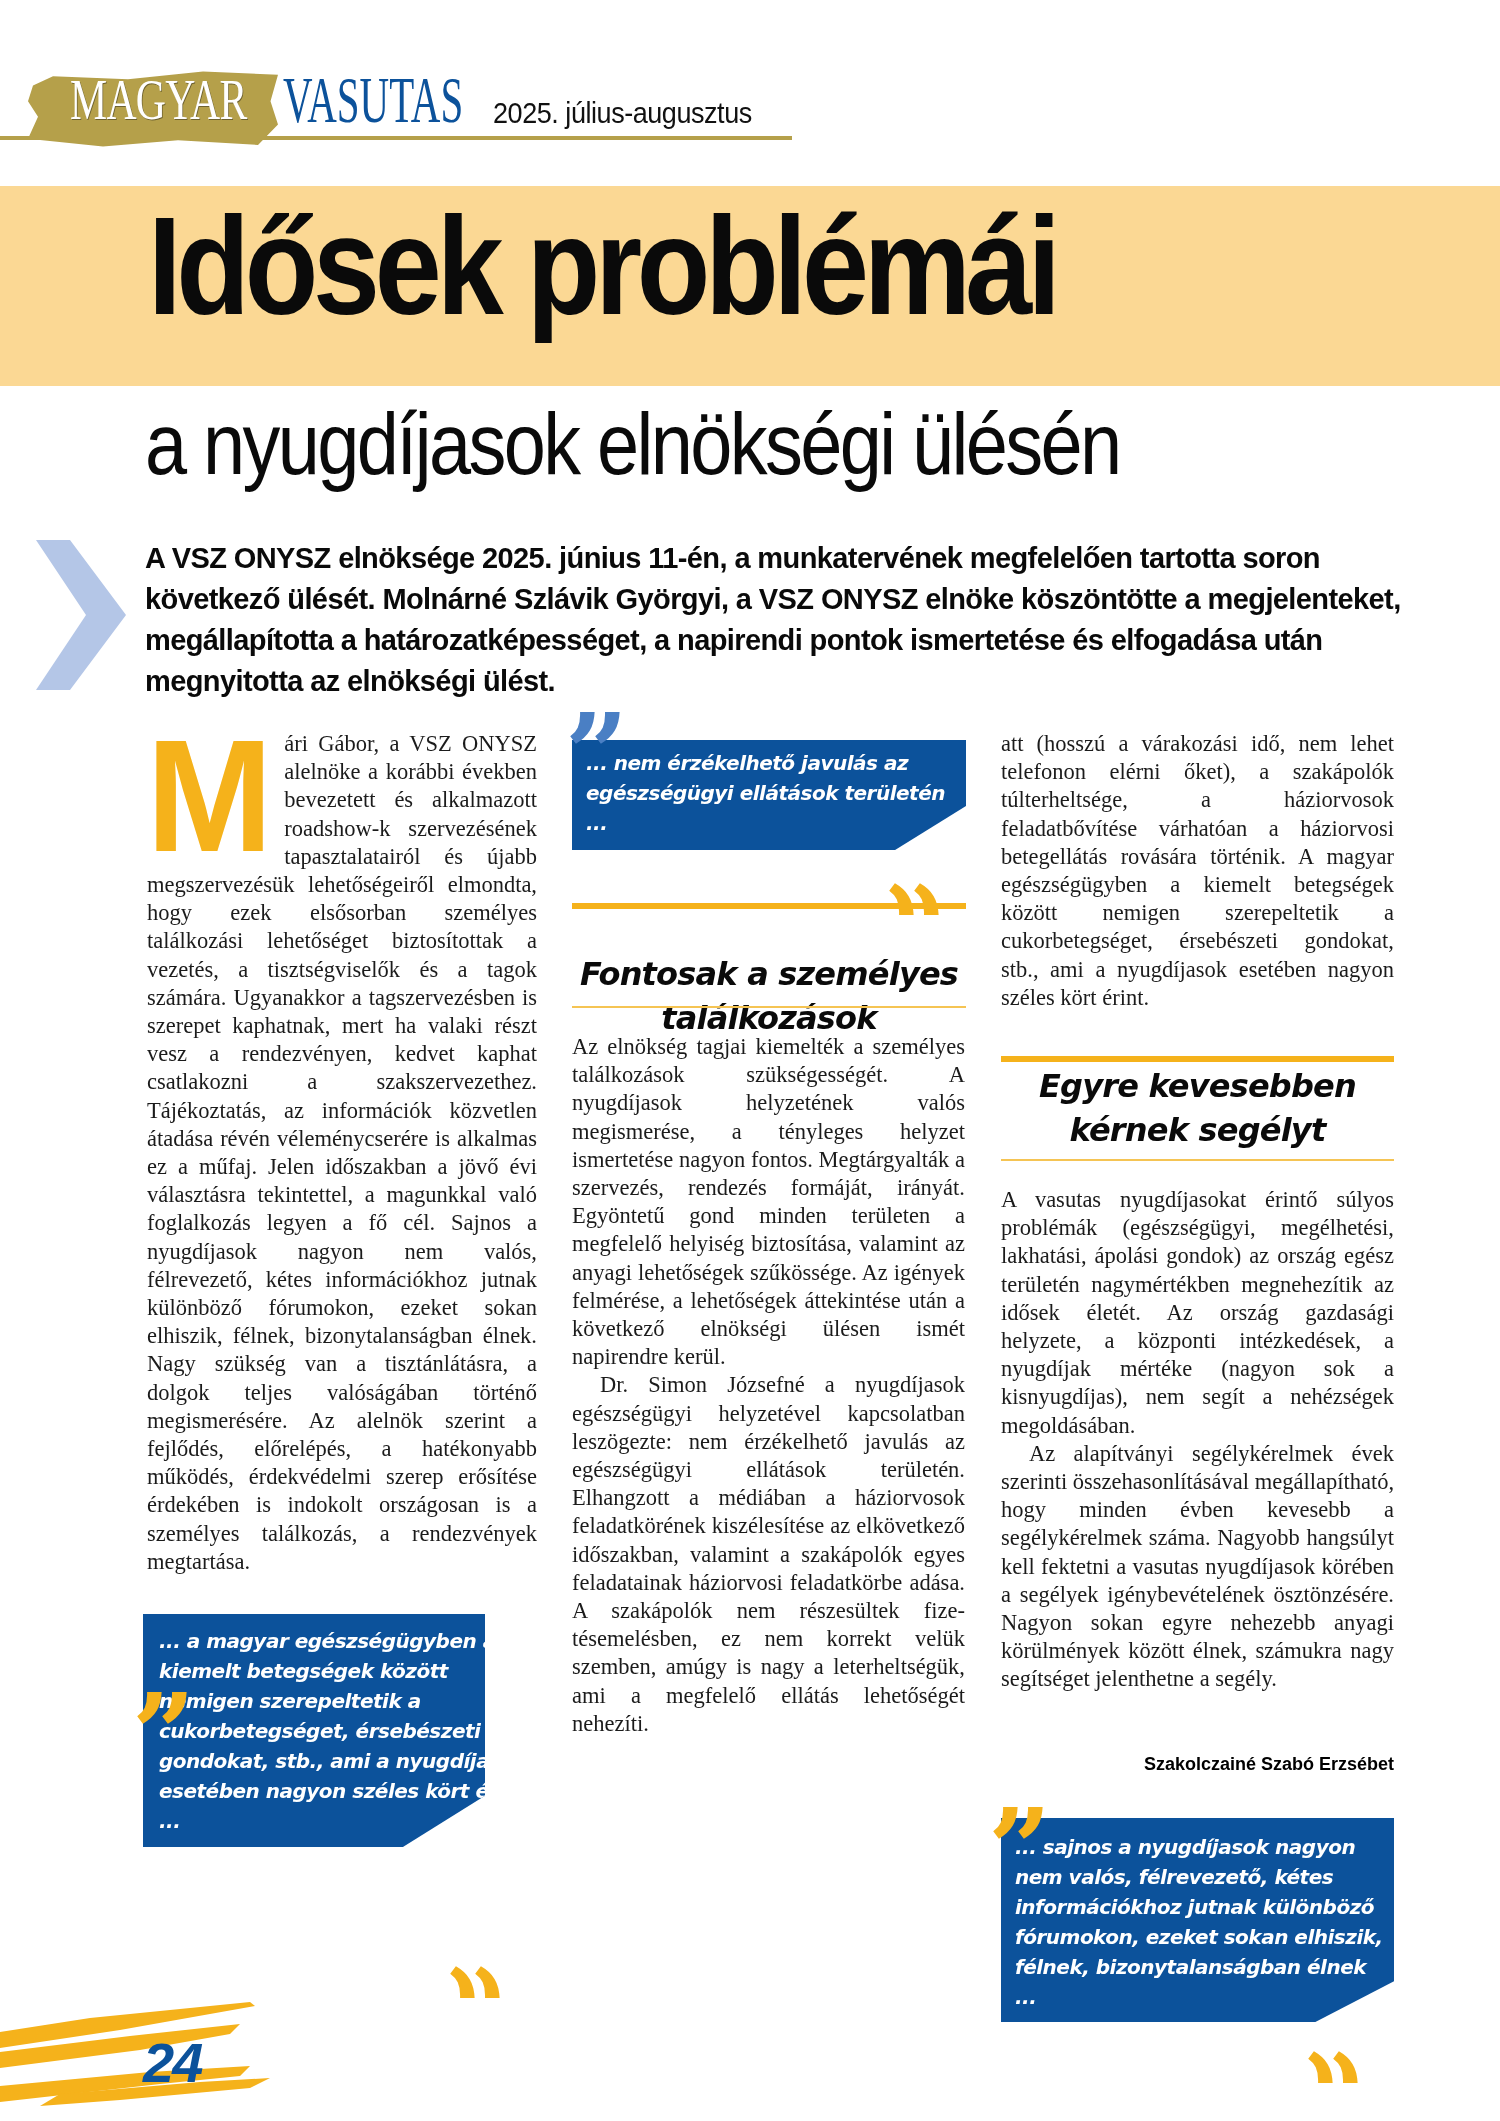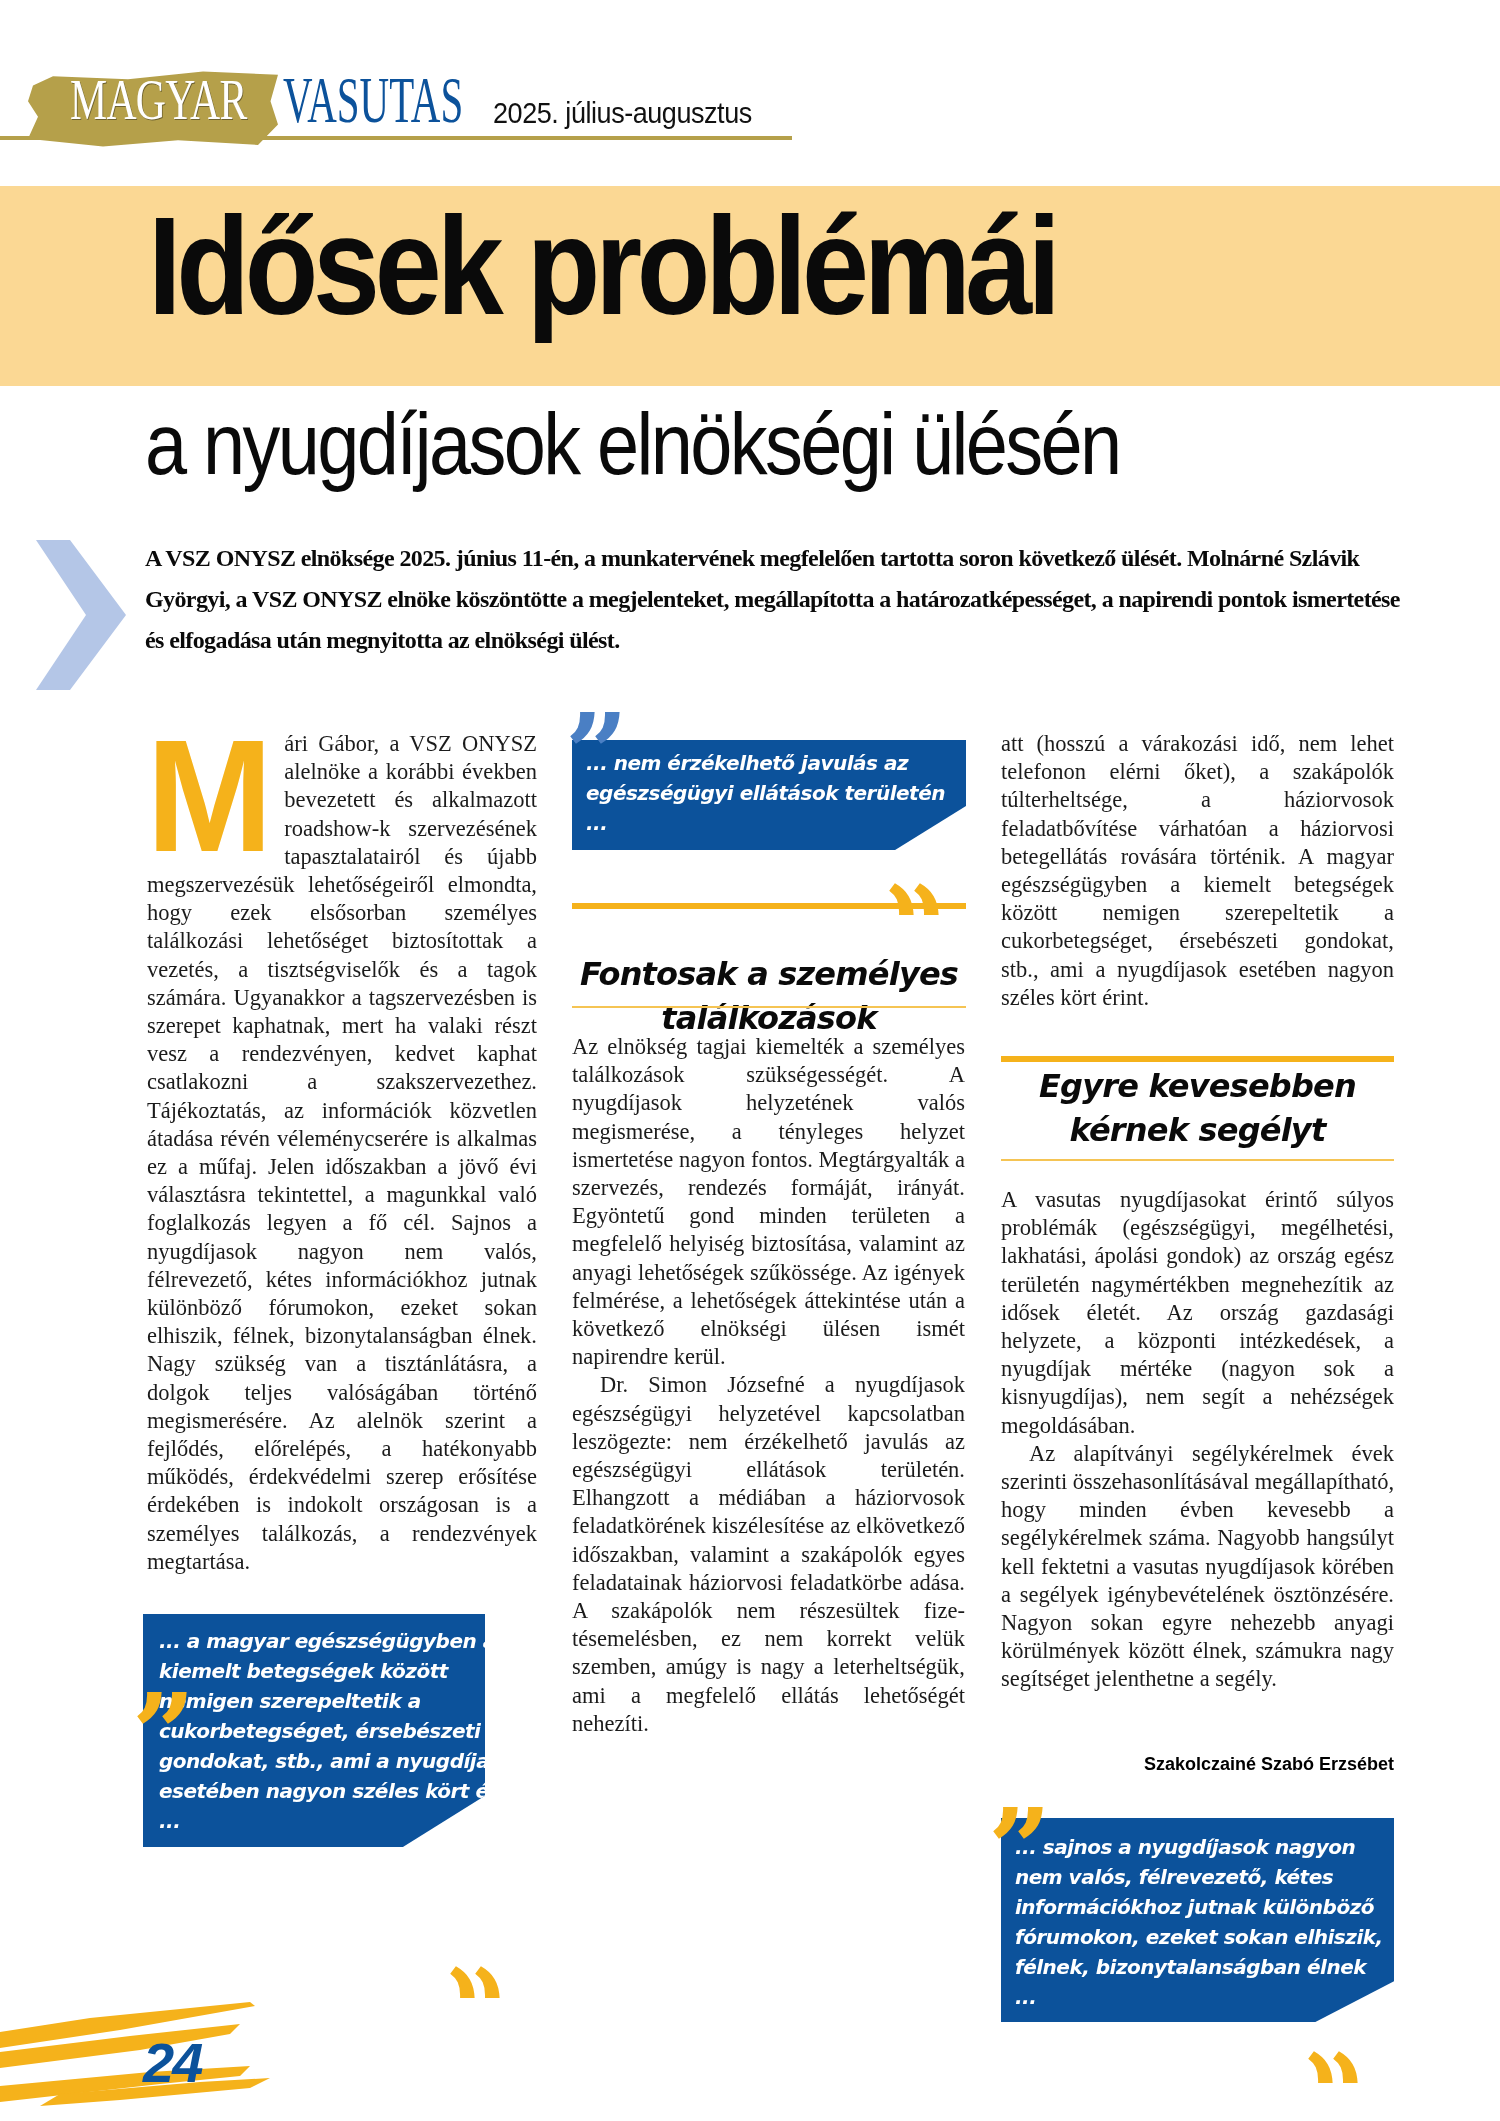--- a/index.html
+++ b/index.html
@@ -15,21 +15,21 @@
   .mh-date { position:absolute; left:493px; top:46px; font-family:"Liberation Sans", sans-serif; font-size:30px; color:#111; letter-spacing:-0.5px; transform:scaleX(0.9); transform-origin:left top; }
   .mh-rule { position:absolute; left:0; top:86px; width:792px; height:4px; background:#b5a04a; }
 
   
   .title-band { position:absolute; left:0; top:186px; width:1500px; height:200px; background:#fbd894; }
   .title-main { position:absolute; left:148px; top:196px; font-family:"Liberation Sans", sans-serif; font-weight:bold; font-size:140px; letter-spacing:-6px; color:#0a0a0a; transform:scaleX(0.86); transform-origin:left top; line-height:1; white-space:nowrap; }
   .title-sub { position:absolute; left:145px; top:400px; font-family:"Liberation Sans", sans-serif; font-size:88px; letter-spacing:-3px; color:#0a0a0a; transform:scaleX(0.86); transform-origin:left top; white-space:nowrap; line-height:1; }
 
   
   .chevron { position:absolute; left:36px; top:540px; width:90px; height:150px; }
-  .lead { position:absolute; left:145px; top:538px; width:1260px; font-family:Liberation Serif, serif; font-weight:bold; font-size:24px; line-height:41px; color:#0a0a0a; letter-spacing:-0.6px; }
+  .lead { position:absolute; left:145px; top:538px; width:1260px; font-family:Liberation Sans, sans-serif; font-weight:bold; font-size:29px; line-height:41px; color:#0a0a0a; letter-spacing:-0.6px; }
 
   
   .col { position:absolute; font-family:"Liberation Serif", serif; font-size:22.5px; line-height:28.2px; text-align:justify; color:#1b1b1b; hyphens:manual; }
   .col p { margin:0; }
   .col p.indent { text-indent:28px; }
   .col1 { left:147px; top:730px; width:390px; }
   .col2 { left:572px; top:1033px; width:393px; }
   .col3 { left:1001px; top:730px; width:393px; }
   .col3b { left:1001px; top:1186px; width:393px; }
 

